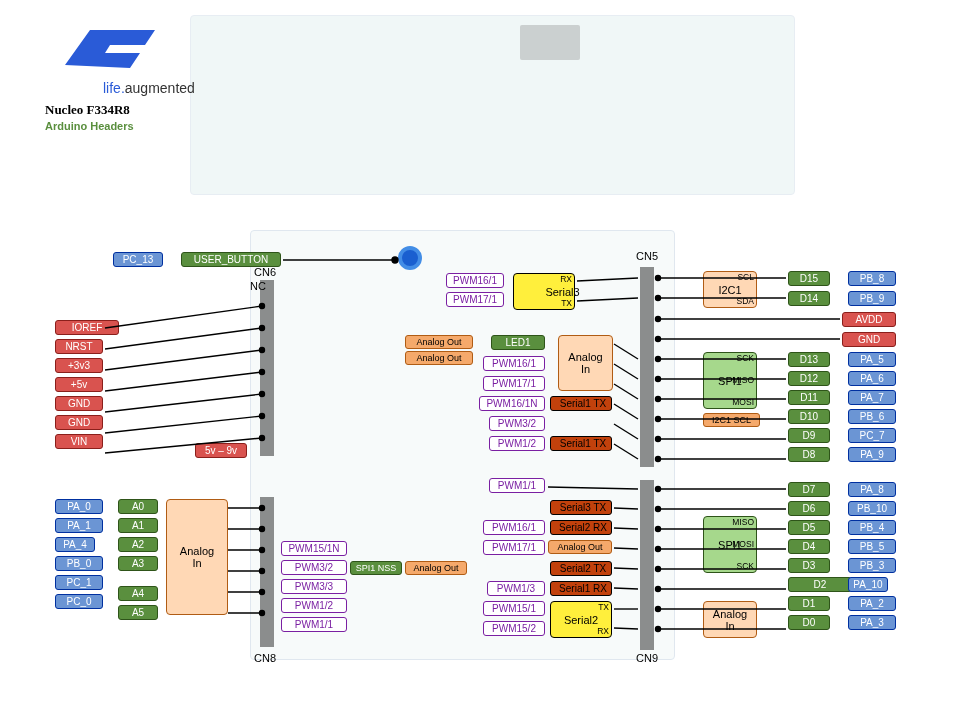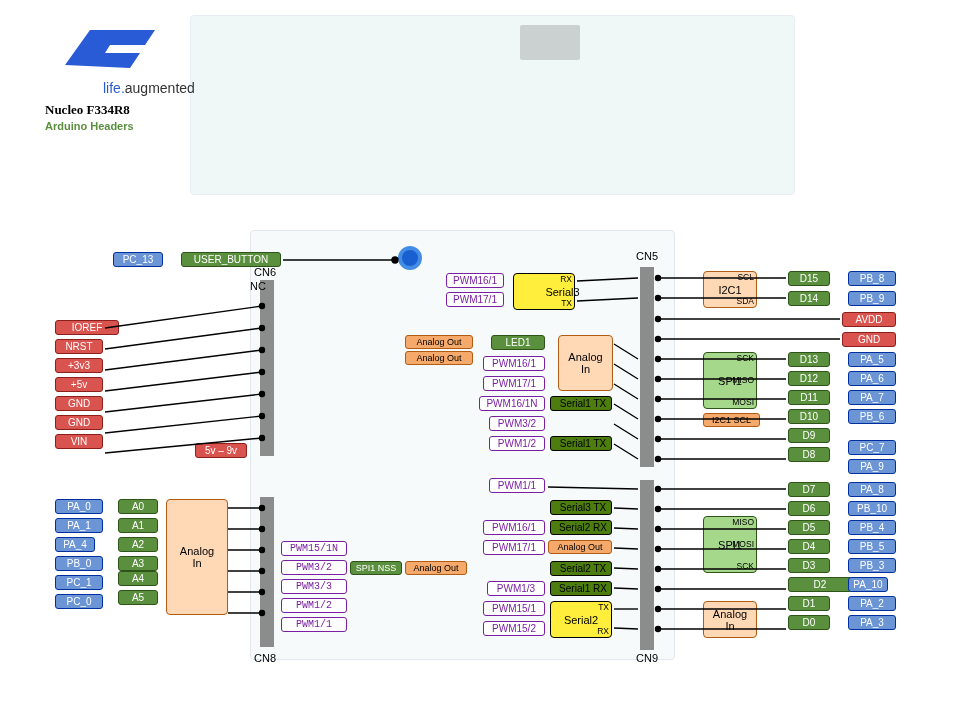--- a/index.html
+++ b/index.html
@@ -14,21 +14,21 @@
     font-weight: 500;
     text-align: center;
     white-space: nowrap;
     min-width: 40px;
   }
   .chip.blue   { background: #6b95d4; color: #fff; border-color: #0030a0; }
   .chip.green  { background: #5a8f3e; color: #fff; border-color: #2e5419; }
   .chip.red    { background: #d9534f; color: #fff; border-color: #8a1f1b; }
   .chip.orange { background: #f5a96b; color: #000; border-color: #b05c14; }
   .chip.purple { background: #fff;    color: #7a1fa2; border-color: #7a1fa2; }
-  .chip.yellow { background: #4d7c0f; color: #000; border-color: #000; padding-left: 8px; }
+  .chip.yellow { background: #c2410c; color: #000; border-color: #000; padding-left: 8px; }
   .group-box { border: 1.5px solid; border-radius: 4px; font-size: 11px; display: flex; align-items: center; justify-content: center; }
   .group-orange { background: #ffd8b5; border-color: #b05c14; }
   .group-green  { background: #a6d88c; border-color: #2e5419; }
   .group-yellow { background: #ffef3c; border-color: #000; }
   .plain { font-size: 11px; }
   .subtitle { color: #5a8f3e; font-weight: bold; }
   .title { font-weight: bold; font-size: 13px; }
   
   .pcb-top { position:absolute; left:190px; top:15px; width:605px; height:180px; background:#d7e9ea; border:1px solid #bcd; opacity:0.35; border-radius:4px; }
   .pcb-bot { position:absolute; left:250px; top:230px; width:425px; height:430px; background:#eef6f6; border:1px solid #bcd; opacity:0.45; border-radius:4px; }
@@ -87,28 +87,28 @@
   <div class="chip blue" style="width:48px; display:block; margin-bottom:4px;">PA_1</div>
   <div class="chip blue" style="width:40px; display:block; margin-bottom:4px;">PA_4</div>
   <div class="chip blue" style="width:48px; display:block; margin-bottom:4px;">PB_0</div>
   <div class="chip blue" style="width:48px; display:block; margin-bottom:4px;">PC_1</div>
   <div class="chip blue" style="width:48px; display:block;">PC_0</div>
 </div>
 <div class="abs" style="left:118px; top:499px;">
   <div class="chip green" style="width:34px; display:block; margin-bottom:4px;">A0</div>
   <div class="chip green" style="width:34px; display:block; margin-bottom:4px;">A1</div>
   <div class="chip green" style="width:34px; display:block; margin-bottom:4px;">A2</div>
-  <div class="chip green" style="width:34px; display:block; margin-bottom:0;">A3</div>
+  <div class="chip green" style="width:34px; display:block; margin-bottom:15px;">A3</div>
   <div class="chip green" style="width:34px; display:block; margin-bottom:4px;">A4</div>
   <div class="chip green" style="width:34px; display:block;">A5</div>
 </div>
 <div class="abs group-box group-orange" style="left:166px; top:499px; width:62px; height:116px; white-space:pre; text-align:center;">Analog
 In</div>
 
-<div class="abs" style="left:281px; top:541px;font-family:Liberation Mono, monospace;">
+<div class="abs" style="left:281px; top:541px;">
   <div class="chip purple" style="width:66px; display:block; margin-bottom:4px;">PWM15/1N</div>
   <div class="chip purple" style="width:66px; display:block; margin-bottom:4px;">PWM3/2</div>
   <div class="chip purple" style="width:66px; display:block; margin-bottom:4px;">PWM3/3</div>
   <div class="chip purple" style="width:66px; display:block; margin-bottom:4px;">PWM1/2</div>
   <div class="chip purple" style="width:66px; display:block;">PWM1/1</div>
 </div>
 <div class="abs chip green" style="left:350px; top:561px; width:52px; font-size:9px;">SPI1 NSS</div>
 <div class="abs chip orange" style="left:405px; top:561px; width:62px; font-size:9px;">Analog Out</div>
 
 <div class="abs" style="left:446px; top:273px;">
@@ -180,21 +180,21 @@
   <div class="chip green" style="width:42px; display:block; margin-bottom:4px;">D12</div>
   <div class="chip green" style="width:42px; display:block; margin-bottom:4px;">D11</div>
   <div class="chip green" style="width:42px; display:block; margin-bottom:4px;">D10</div>
   <div class="chip green" style="width:42px; display:block; margin-bottom:4px;">D9</div>
   <div class="chip green" style="width:42px; display:block;">D8</div>
 </div>
 <div class="abs" style="left:848px; top:352px;">
   <div class="chip blue" style="width:48px; display:block; margin-bottom:4px;">PA_5</div>
   <div class="chip blue" style="width:48px; display:block; margin-bottom:4px;">PA_6</div>
   <div class="chip blue" style="width:48px; display:block; margin-bottom:4px;">PA_7</div>
-  <div class="chip blue" style="width:48px; display:block; margin-bottom:16px;">PB_6</div>
+  <div class="chip blue" style="width:48px; display:block; margin-bottom:4px;">PB_6</div>
   <div class="chip blue" style="width:48px; display:block; margin-bottom:4px;">PC_7</div>
   <div class="chip blue" style="width:48px; display:block;">PA_9</div>
 </div>
 
 <div class="abs" style="left:788px; top:482px;">
   <div class="chip green" style="width:42px; display:block; margin-bottom:4px;">D7</div>
   <div class="chip green" style="width:42px; display:block; margin-bottom:4px;">D6</div>
   <div class="chip green" style="width:42px; display:block; margin-bottom:4px;">D5</div>
   <div class="chip green" style="width:42px; display:block; margin-bottom:4px;">D4</div>
   <div class="chip green" style="width:42px; display:block; margin-bottom:4px;">D3</div>

